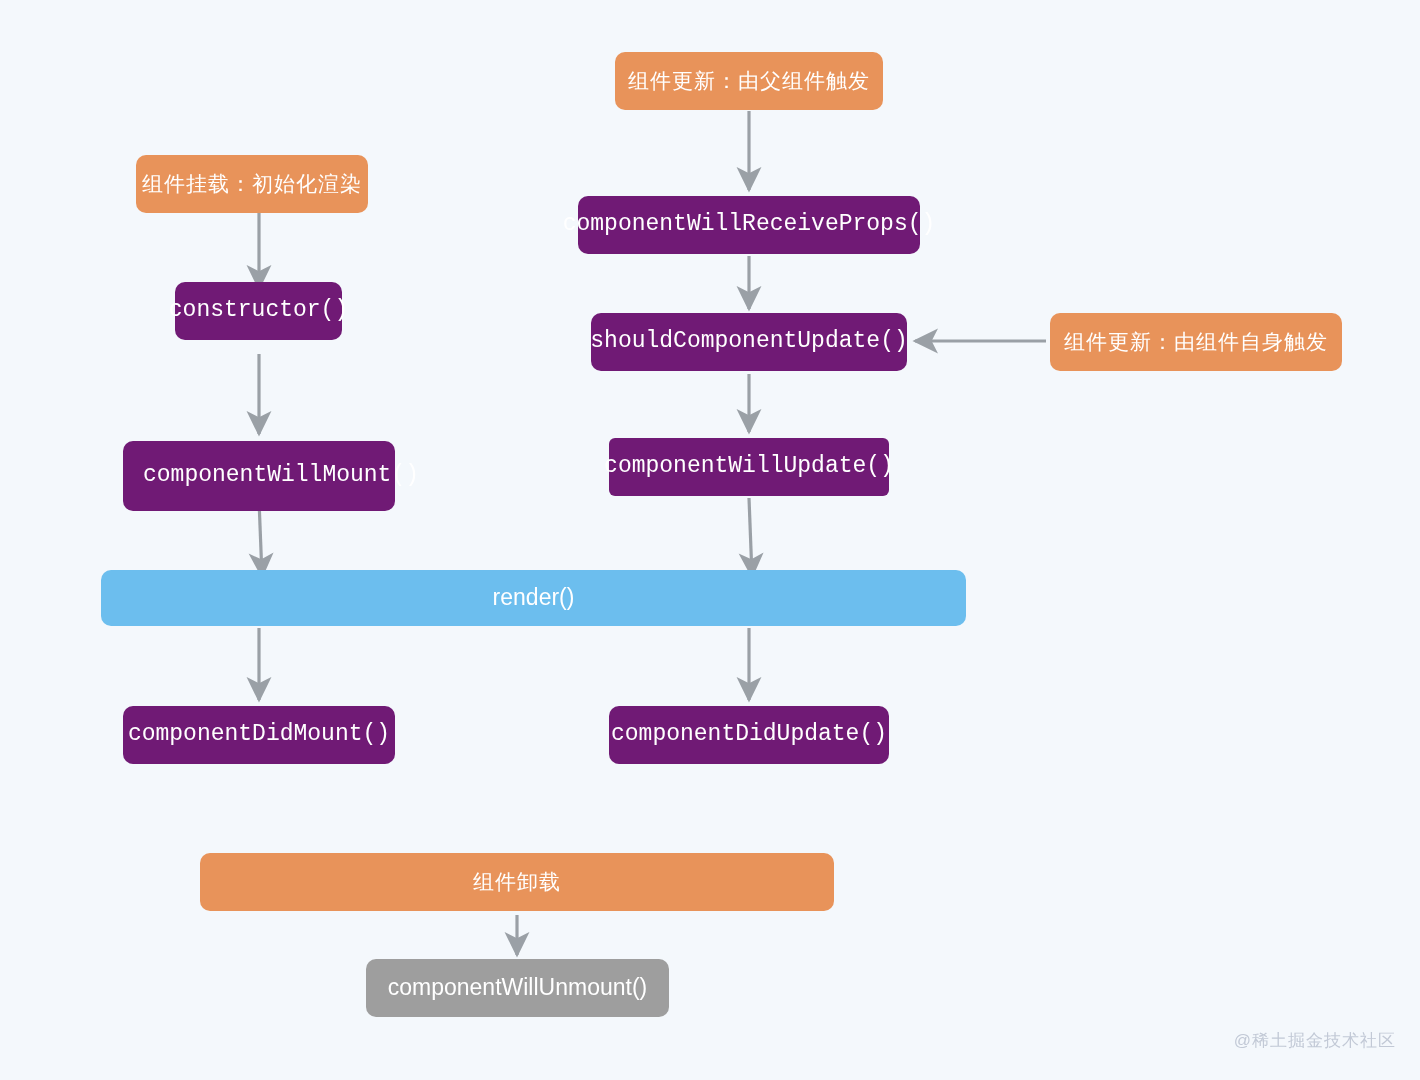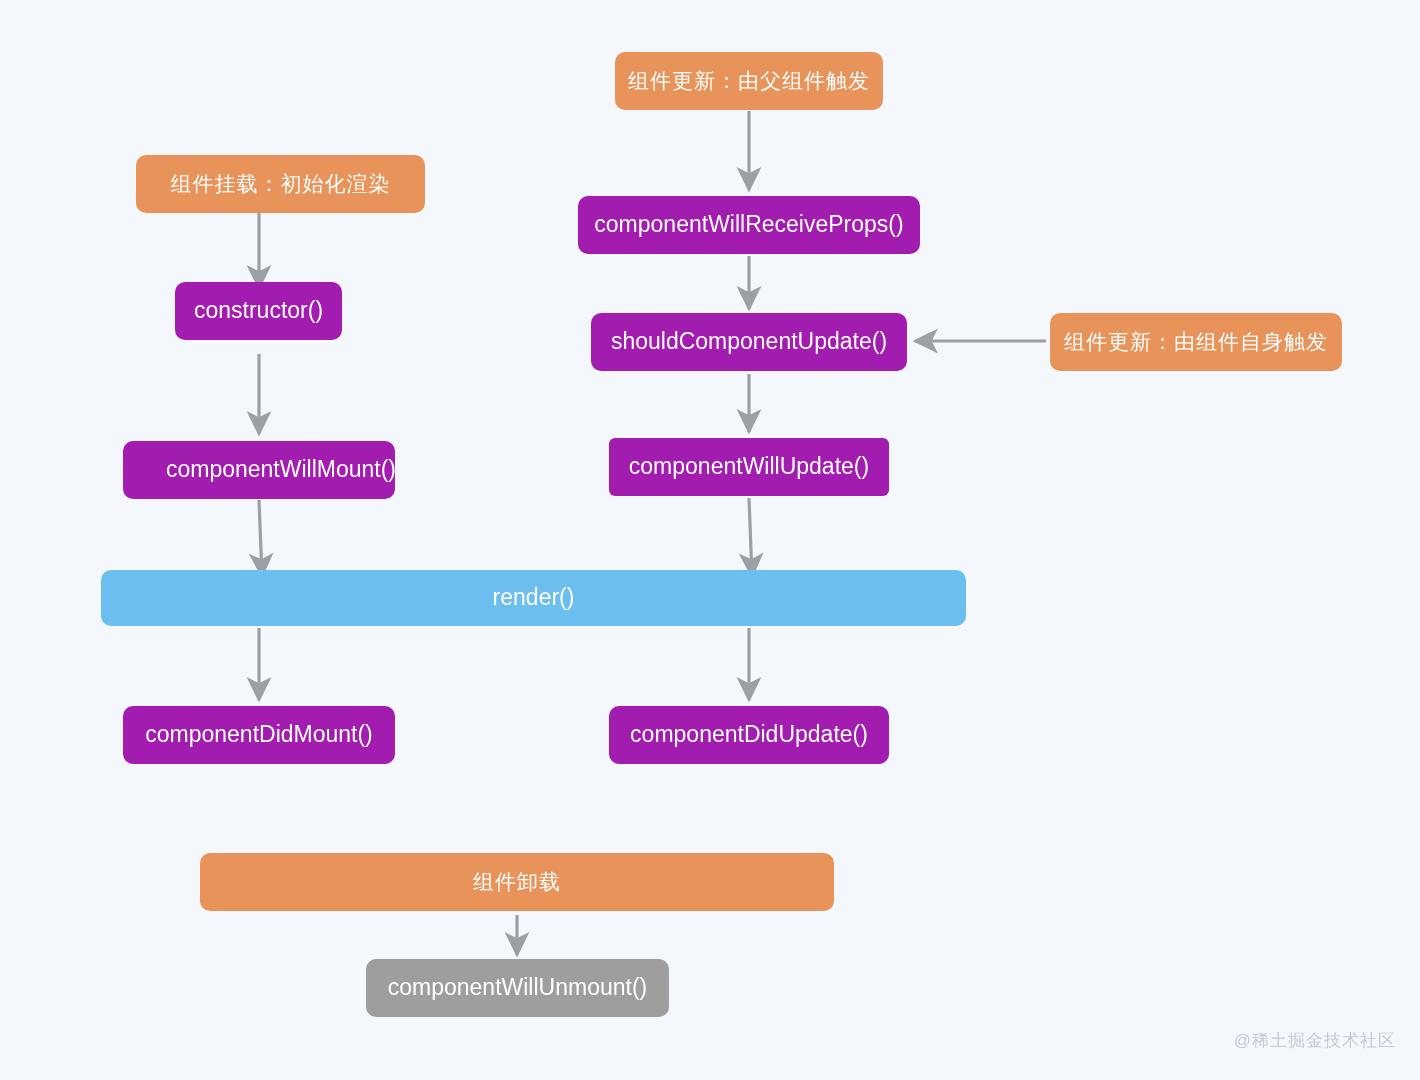--- a/index.html
+++ b/index.html
@@ -32,23 +32,24 @@
     white-space: nowrap;
     user-select: none;
   }
   .node.orange {
     background: #e8935a;
     font-size: 21px;
     letter-spacing: 1px;
     font-weight: 400;
   }
   .node.green {
-    background: #a21caf;
+    background: #701a75;
     font-size: 23px;
     font-weight: 400;
+    font-family: Liberation Mono, monospace;
   }
   .node.blue {
     background: #6cbeee;
     font-size: 23px;
     font-weight: 400;
   }
   .node.gray {
     background: #9e9e9e;
     font-size: 23px;
     font-weight: 400;
@@ -91,29 +92,29 @@
       <line x1="749" y1="111" x2="749" y2="190"></line>
       <line x1="749" y1="256" x2="749" y2="309"></line>
       <line x1="749" y1="374" x2="749" y2="432"></line>
       <line x1="749" y1="498" x2="752" y2="576"></line>
       <line x1="749" y1="628" x2="749" y2="700"></line>
       <line x1="1046" y1="341" x2="915" y2="341"></line>
       <line x1="517" y1="915" x2="517" y2="955"></line>
     </g>
   </svg>
 
-  <div class="node orange" style="left:136px; top:155px; width:289px; height:58px;">
+  <div class="node orange" style="left:136px; top:155px; width:232px; height:58px;">
     <span>组件挂载：初始化渲染</span>
   </div>
 
   <div class="node green" style="left:175px; top:282px; width:167px; height:58px;justify-content:center;">
     <span>constructor()</span>
   </div>
 
-  <div class="node green" style="left:123px; top:441px; width:272px; height:58px;padding-left:44px;">
+  <div class="node green" style="left:123px; top:441px; width:272px; height:70px;padding-left:44px;">
     <span>componentWillMount()</span>
   </div>
 
   <div class="node orange" style="left:615px; top:52px; width:268px; height:58px;">
     <span>组件更新：由父组件触发</span>
   </div>
 
   <div class="node green" style="left:123px; top:706px; width:272px; height:58px;">
     <span>componentDidMount()</span>
   </div>

